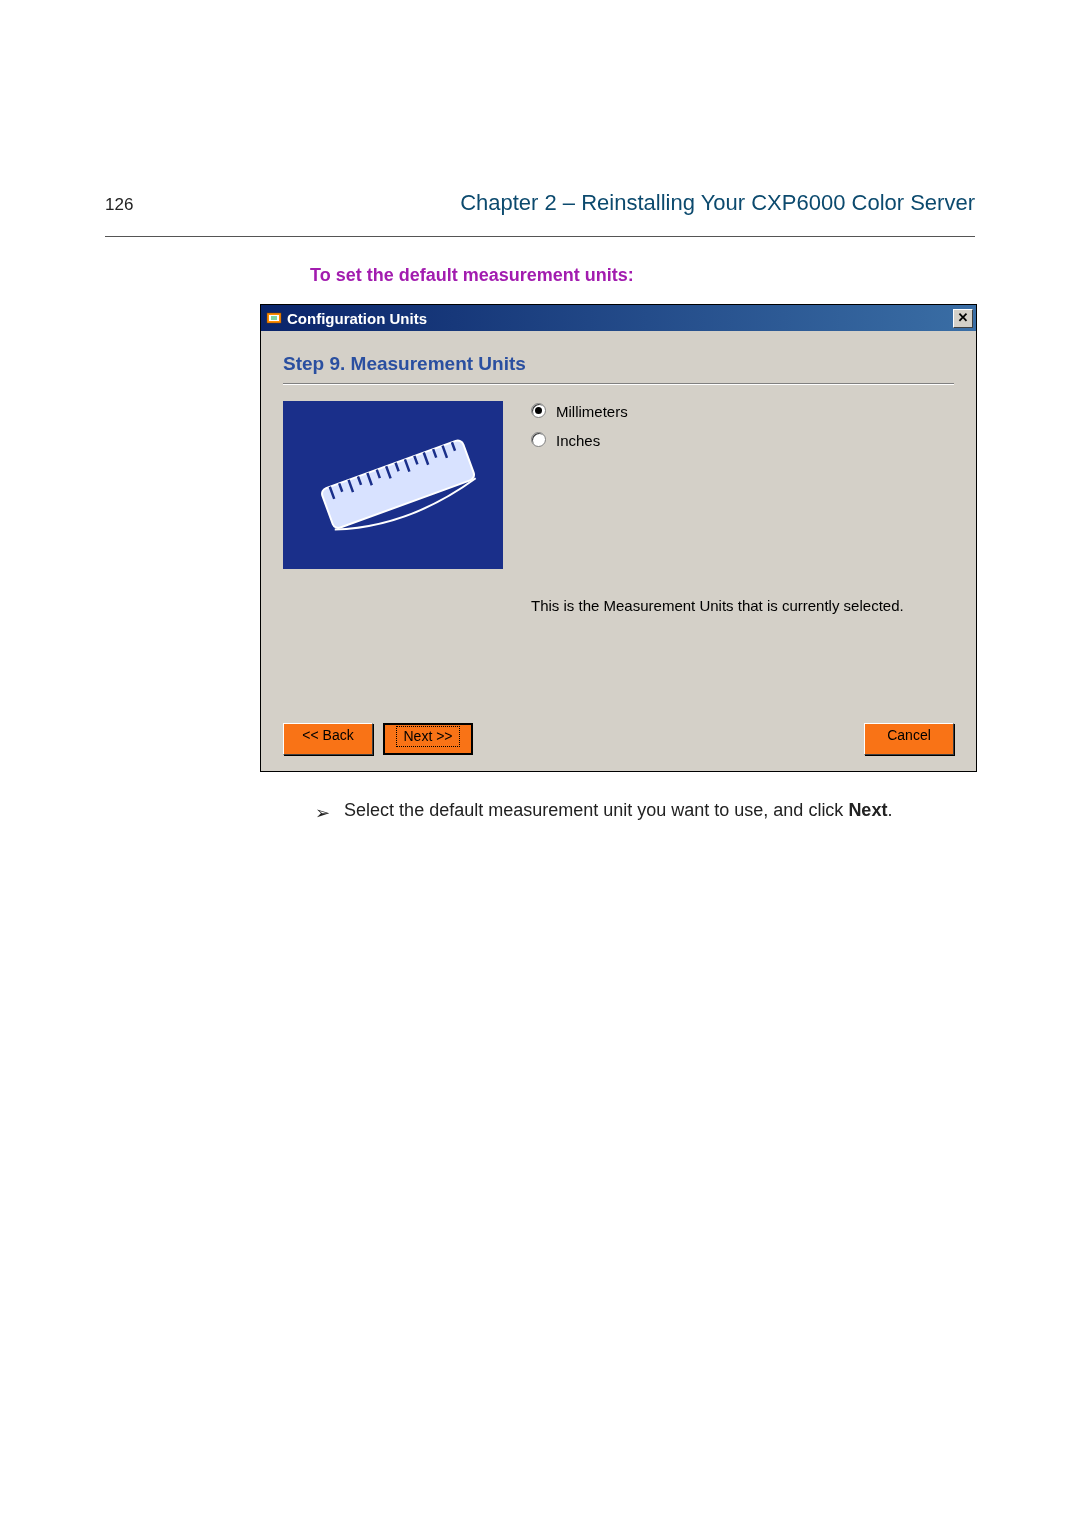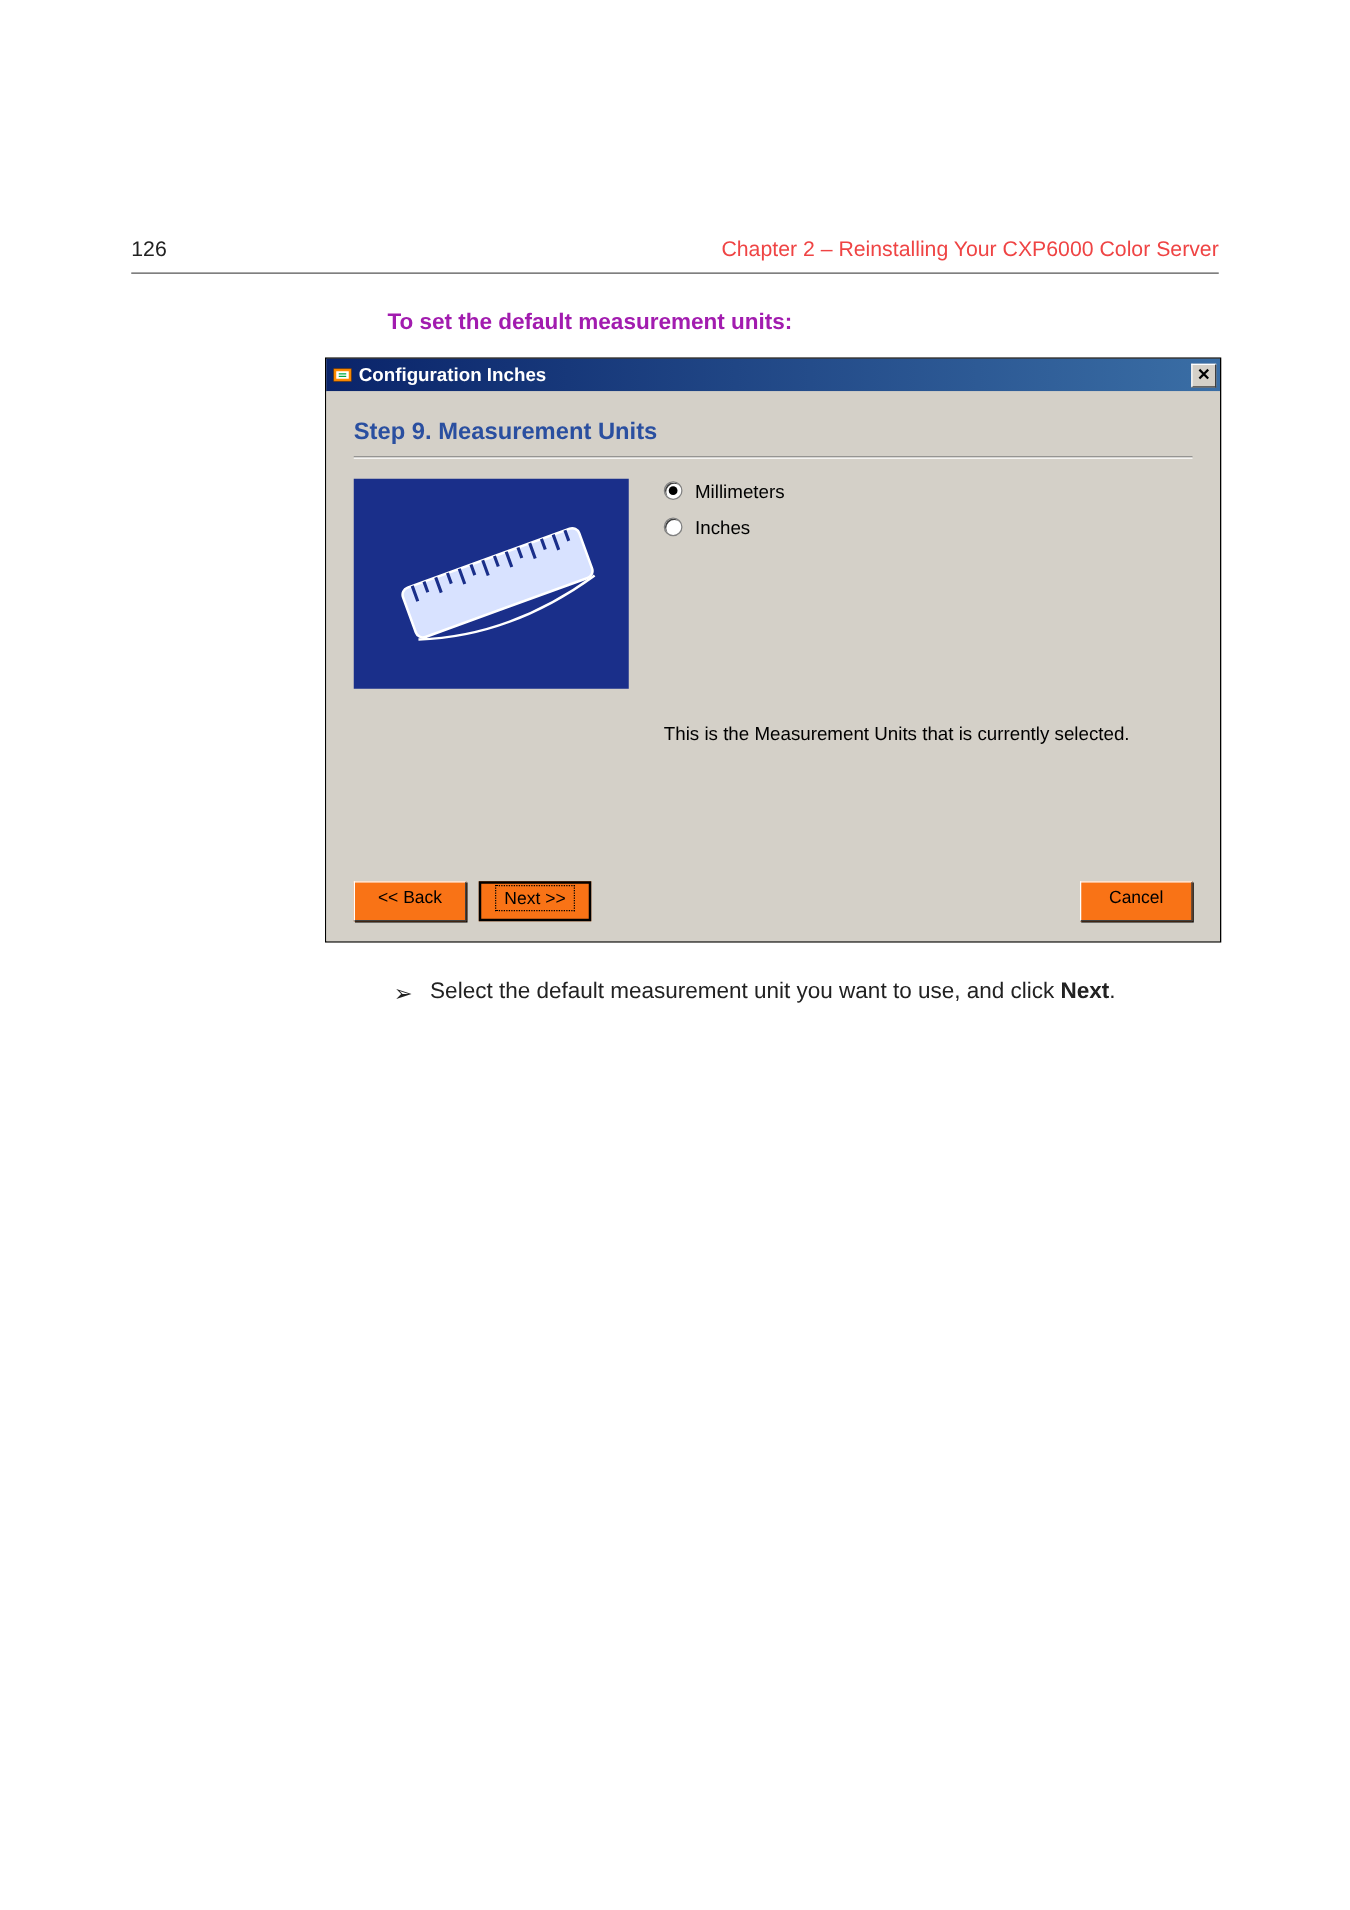--- a/index.html
+++ b/index.html
@@ -13,30 +13,30 @@
     position: relative;
   }
   .page {
     padding: 190px 105px 0 105px;
   }
   .header-row {
     display: flex;
     justify-content: space-between;
     align-items: baseline;
     border-bottom: 1px solid #555;
-    padding-bottom: 8px;
+    padding-bottom: 20px;
     margin-bottom: 28px;
   }
   .page-num {
     font-size: 17px;
     color: #222;
   }
   .chapter-title {
-    font-size: 17px;
-    color: #ef4444;
+    font-size: 22px;
+    color: #0c4a6e;
     text-align: right;
   }
   .section-heading {
     font-size: 27px;
     color: #222;
     font-weight: 400;
     margin: 0 0 30px 0;
   }
   .sub-instruction {
     font-size: 18px;
@@ -211,21 +211,21 @@
 
   <div class="dialog-wrap">
     <div class="titlebar">
       <span class="titlebar-icon">
         <svg viewBox="0 0 16 16" width="16" height="16">
           <rect x="1" y="3" width="14" height="10" fill="#ff8c00" stroke="#804000" stroke-width="0.5"></rect>
           <rect x="3" y="5" width="10" height="6" fill="#fff"></rect>
           <path d="M5 7 L11 7 M5 9 L11 9" stroke="#0a4" stroke-width="1"></path>
         </svg>
       </span>
-      <span class="titlebar-text">Configuration Inches</span>
+      <span class="titlebar-text">Configuration Units</span>
       <span class="close-btn">✕</span>
     </div>
 
     <div class="dialog-body">
       <div class="step-title">Step 9. Measurement Units</div>
       <hr class="step-hr">
 
       <div class="content-row">
         <div class="illustration">
           <svg viewBox="0 0 200 150" width="200" height="150">

